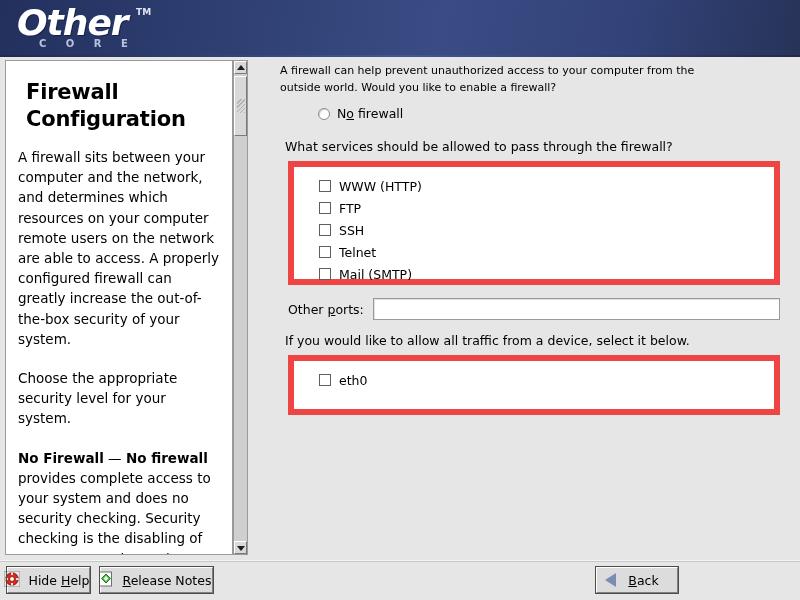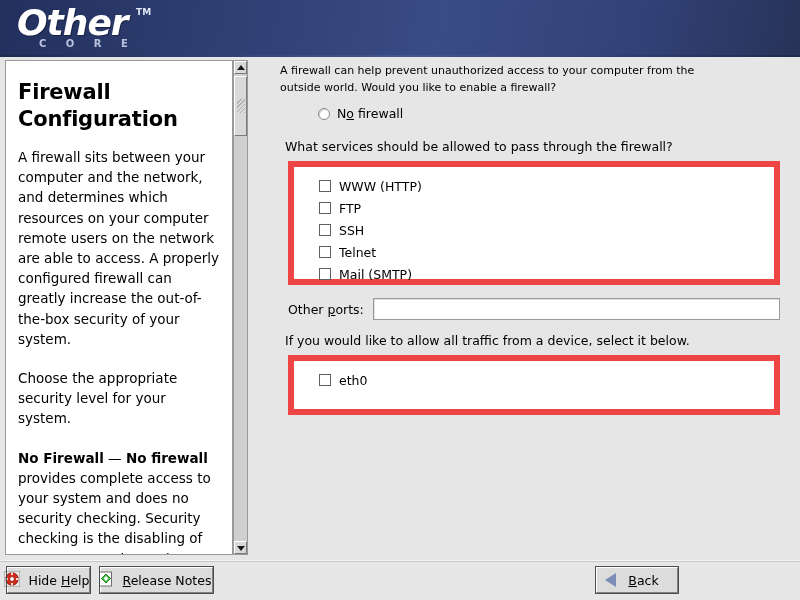--- a/index.html
+++ b/index.html
@@ -88,21 +88,21 @@
     background: #ffffff;
     border: 1px solid #9a9a9a;
     box-sizing: border-box;
     overflow: hidden;
     padding: 14px 12px 0 12px;
   }
   .help-title {
     font-size: 21px;
     font-weight: bold;
     line-height: 27px;
-    margin: 4px 0 14px 0;
+    margin: 4px 0 14px 8px;
     letter-spacing: -.2px;
   }
   .help-para {
     font-size: 13.5px;
     line-height: 20.2px;
     margin: 0 0 19px 0;
   }
   .help-lead { font-weight: bold; }
   .help-dash { font-weight: normal; }
 

